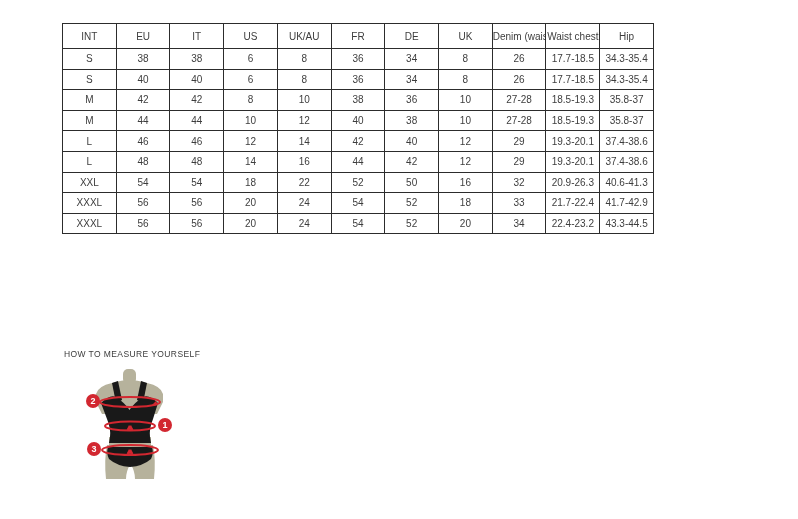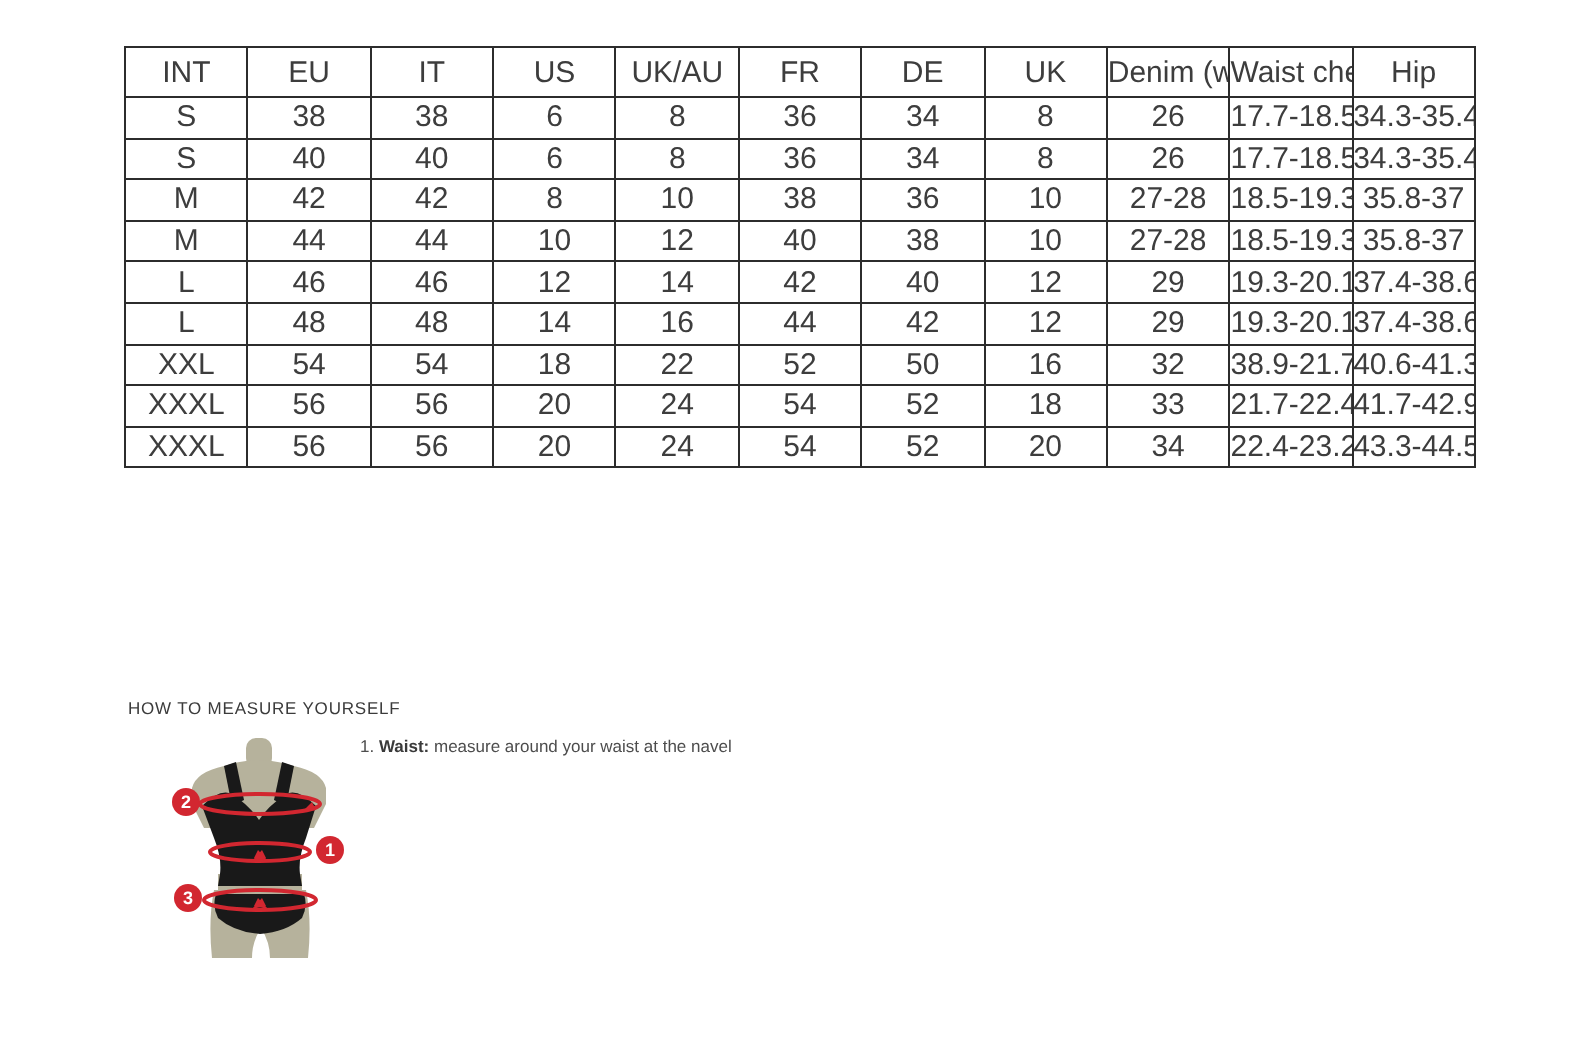--- a/index.html
+++ b/index.html
@@ -6,24 +6,24 @@
   html,body { background:#ffffff; }
   .page {
     position:relative;
     width:798px; height:519px;
     background:#ffffff;
     font-family:"Liberation Sans", sans-serif;
     overflow:hidden;
   }
   table.size-table {
     position:absolute; left:62px; top:23px;
-    width:676px;
+    width:592px;
     border-collapse:collapse;
     table-layout:fixed;
-    font-size:15px;
+    font-size:10px;
     color:#3d3d3d;
   }
   table.size-table th, table.size-table td {
     border:1px solid #2c2c2c;
     text-align:center;
     vertical-align:middle;
     font-weight:normal;
     white-space:nowrap;
     overflow:hidden;
   }
@@ -149,21 +149,21 @@
         <tr>
           <td>XXL</td>
           <td>54</td>
           <td>54</td>
           <td>18</td>
           <td>22</td>
           <td>52</td>
           <td>50</td>
           <td>16</td>
           <td>32</td>
-          <td>38.9-21.7</td>
+          <td>20.9-26.3</td>
           <td>40.6-41.3</td>
         </tr>
         <tr>
           <td>XXXL</td>
           <td>56</td>
           <td>56</td>
           <td>20</td>
           <td>24</td>
           <td>54</td>
           <td>52</td>
@@ -229,16 +229,15 @@
         <text x="83" y="61.2" text-anchor="middle" font-size="9" font-weight="bold" fill="#ffffff" font-family="Liberation Sans, sans-serif">1</text>
       </g>
       <g>
         <circle cx="12" cy="82" r="7" fill="#d22730"></circle>
         <text x="12" y="85.2" text-anchor="middle" font-size="9" font-weight="bold" fill="#ffffff" font-family="Liberation Sans, sans-serif">3</text>
       </g>
     </svg>
   </div>
 
   <div class="instructions">
-      <div class="instruction"><span>1. </span><b>Waist:</b><span> measure around your waist at the navel</span></div>
     </div>
 
 </div>
 
 </body></html>

